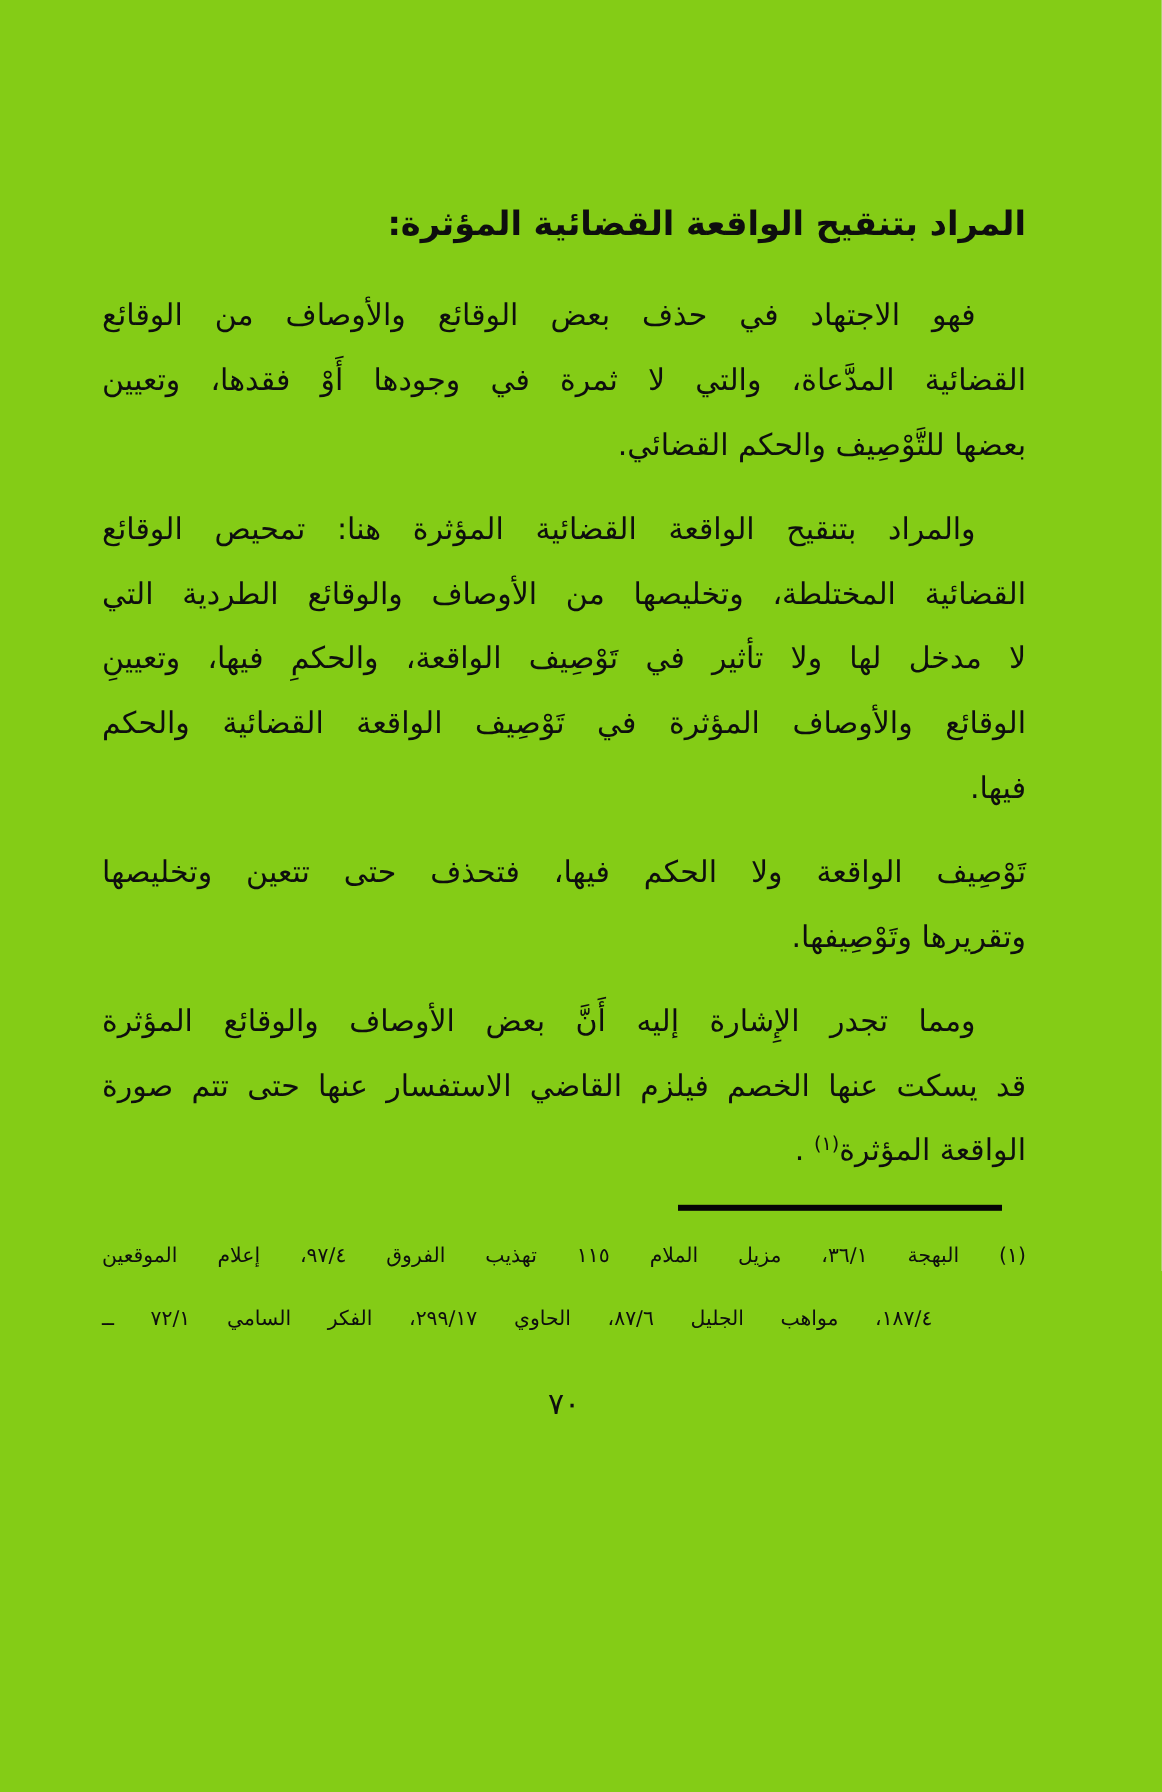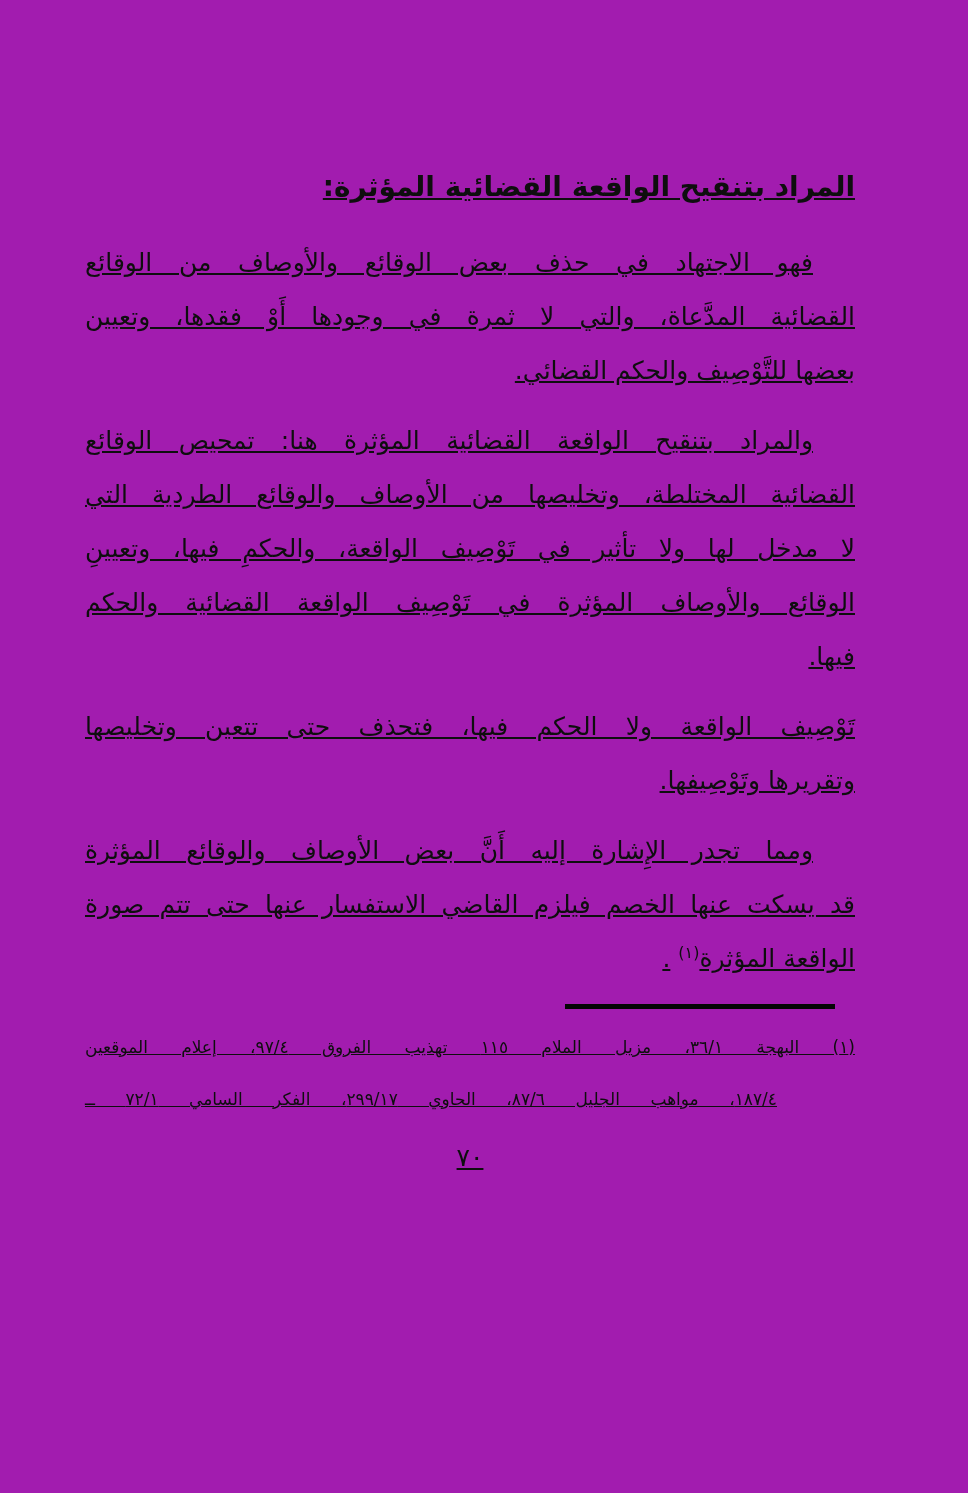--- a/index.html
+++ b/index.html
@@ -1,24 +1,23 @@
 <!DOCTYPE html>
 <html lang="ar"><head>
 <meta charset="utf-8">
 <style>
   html,body{margin:0;padding:0;}
   body{background:#e8e8e6;font-family:"DejaVu Sans",sans-serif;}
   .page{
     position:relative;
     width:968px;height:1493px;
     margin:0 auto;
-    background:#a21caf;
+    background:#84cc16;
     color:#0e0e0e;
     overflow:hidden;
-    text-decoration:underline;
   }
   .content{
     direction:rtl;
     padding:160px 113px 0 85px;
   }
   .heading{
     font-size:28px;
     font-weight:bold;
     text-align:right;
     line-height:54px;
@@ -48,21 +47,21 @@
     margin:18px 20px 12px auto; 
   }
   .footnote .line{
     font-size:17px;
     line-height:52px;
   }
   .footnote .cont{margin-right:78px;}
   .page-number{
     text-align:center;
     font-size:25px;
-    margin-top:18px;
+    margin-top:30px;
     direction:rtl;
   }
 </style>
 </head>
 <body>
 
 <div class="page">
   <div class="content">
 
     <h1 class="heading">المراد بتنقيح الواقعة القضائية المؤثرة:</h1>

